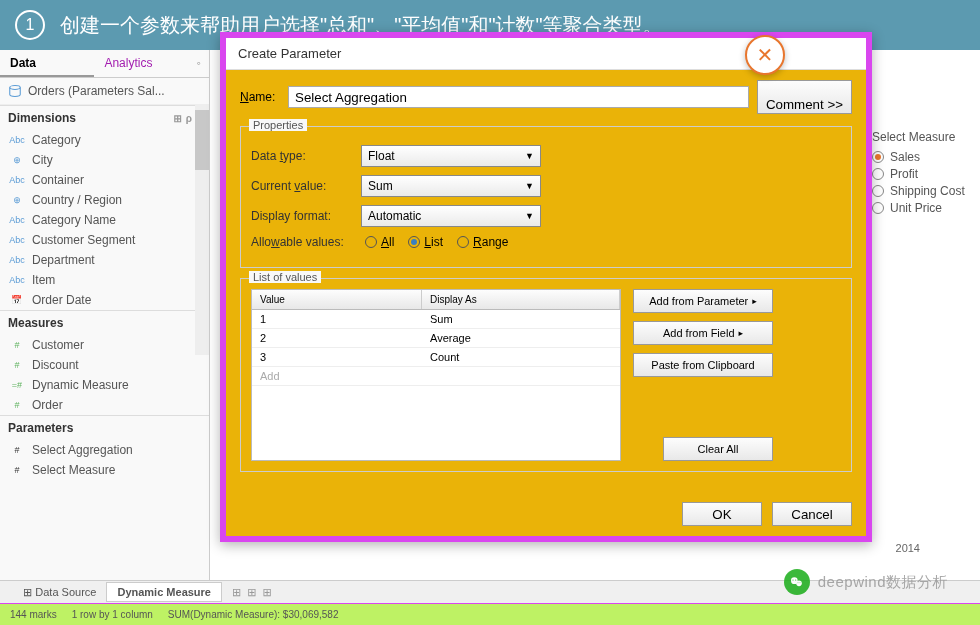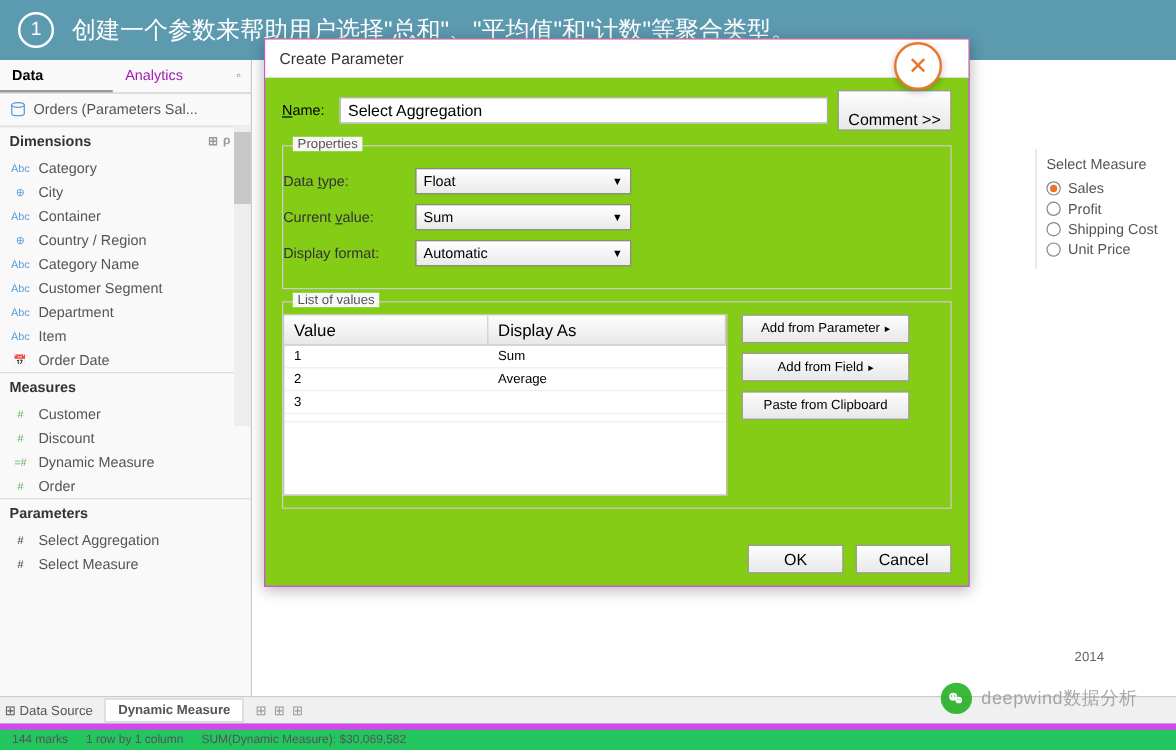--- a/index.html
+++ b/index.html
@@ -33,49 +33,49 @@
 .xaxis-year { position:absolute; bottom:26px; right:60px; font-size:11px; color:#666; }
 
 
 .measure-panel { position: absolute; right: 2px; top: 74px; width: 115px; background: #fff; border-left: 1px solid #ddd; padding: 6px 8px; }
 .measure-panel h4 { font-size: 12px; font-weight: normal; color: #555; margin-bottom: 6px; }
 .radio-row { display: flex; align-items: center; gap: 6px; margin: 3px 0; color: #555; }
 .radio { width: 12px; height: 12px; border: 1px solid #888; border-radius: 50%; display:inline-flex; align-items:center; justify-content:center; }
 .radio.sel::after { content:''; width:6px; height:6px; background:#e8762d; border-radius:50%; }
 
 
-.footer-tabs { position: absolute; left: 0; right: 0; bottom: 22px; height: 23px; background: #f0f0f0; border-top: 1px solid #ccc; display:flex; align-items:center; padding:0 4px; gap:10px; font-size:11px; color:#555;}
+.footer-tabs { position: absolute; left: 0; right: 0; bottom: 22px; height: 23px; background: #f0f0f0; border-top: 1px solid #ccc; display:flex; align-items:center; padding:0 23px; gap:10px; font-size:11px; color:#555;}
 .footer-tab { padding: 3px 10px; border:1px solid #ccc; background:#f8f8f8;}
 .footer-tab.active{ background:#fff; font-weight:bold;}
 .footer-icons{display:flex;gap:6px;color:#999;}
-.statusbar { position:absolute; left:0; right:0; bottom:0; height:22px; background:#22c55e; border-top:5px solid #d946ef; display:flex; align-items:center; padding:0 10px; gap:15px; font-size:10px; color:#555;}
-
-
-.dialog { position: absolute; left: 220px; top: 32px; width: 588px; background: #84cc16; border: 1px solid #d946ef; box-shadow: 0 3px 12px rgba(0,0,0,0.3); }
+.statusbar { position:absolute; left:0; right:0; bottom:0; height:22px; background:#bef264; border-top:1px solid #d946ef; display:flex; align-items:center; padding:0 10px; gap:15px; font-size:10px; color:#555;}
+
+
+.dialog { position: absolute; left: 220px; top: 32px; width: 652px; background: #eab308; border: 6px solid #d946ef; box-shadow: 0 3px 12px rgba(0,0,0,0.3); }
 .dlg-title { padding: 8px 12px; font-size: 13px; color: #333; border-bottom: 1px solid #ddd; background:#fff;}
 .dlg-body { padding: 10px 14px; }
 .name-row { display:flex; align-items:center; gap:8px; margin-bottom:12px; }
 .name-row label { width: 40px; }
 .name-row input { flex:1; height:22px; padding:2px 6px; border:1px solid #aaa; }
 .comment-btn { height:24px; padding:16px 8px; background:linear-gradient(#fdfdfd,#e8e8e8); border:1px solid #999; }
-.fieldset { border:1px solid #ccc; padding: 10px 0; position:relative; margin-bottom:10px; }
+.fieldset { border:1px solid #ccc; padding: 10px 10px; position:relative; margin-bottom:10px; }
 .fieldset > .legend { position:absolute; top:-8px; left:8px; background:#f8f8f8; padding:0 4px; color:#555; font-size:11px;}
 .prop-row { display:flex; align-items:center; margin:8px 0; gap:10px;}
 .prop-row label { width: 100px; color:#333; }
 .underline { text-decoration: underline; }
 .combo { width: 180px; height:22px; border:1px solid #888; background: linear-gradient(#fff,#eaeaea); display:flex; align-items:center; justify-content:space-between; padding:0 6px; }
 .combo .arrow { font-size: 9px; }
 .allowrow { display:flex; align-items:center; gap:14px;}
 .allowrow label{width:100px;}
 .radio2 { display:flex; align-items:center; gap:4px; }
 .radio2 .r{ width:12px; height:12px; border:1px solid #555; border-radius:50%; display:inline-flex; align-items:center; justify-content:center;}
 .radio2 .r.sel::after{content:'';width:6px;height:6px;background:#3a7fbf;border-radius:50%;}
 .values-table { border:1px solid #bbb; background:#fff; width: 370px; }
 .values-table .thead { display:flex; background:linear-gradient(#fdfdfd,#e8e8e8); border-bottom:1px solid #bbb; }
-.values-table .th { padding:4px 8px; border-right:1px solid #ccc; font-size:14px;}
+.values-table .th { padding:4px 8px; border-right:1px solid #ccc; font-size:10px;}
 .values-table .th.c1{width:170px;}
 .values-table .th.c2{flex:1;}
 .values-table .trow { display:flex; border-bottom:1px solid #eee;}
 .values-table .td { padding:3px 8px; font-size:11px;}
 .values-table .td.c1{width:170px;}
 .values-table .td.c2{flex:1;}
 .add-placeholder{color:#aaa;}
 .list-section { display:flex; gap:12px; }
 .side-btns { display:flex; flex-direction:column; gap:8px; width:140px;}
 .sbtn { height:24px; background:linear-gradient(#fdfdfd,#e8e8e8); border:1px solid #999; display:flex; align-items:center; justify-content:center; gap:4px; font-size:11px; padding:0 6px;}
@@ -267,55 +267,75 @@
             <span class="arrow">▼</span>
           </div>
       </div>
       <div class="prop-row">
         <label>Display format:</label>
         <div class="combo">
             <span>Automatic</span>
             <span class="arrow">▼</span>
           </div>
       </div>
+      <div class="prop-row allowrow">
+        <label>Allo<span class="underline">w</span>able values:</label>
+        <div class="radio2">
+            <span class="r"></span>
+            <span><span class="underline">A</span>ll</span>
+          </div>
+        <div class="radio2">
+            <span class="r sel"></span>
+            <span><span class="underline">L</span>ist</span>
+          </div>
+        <div class="radio2">
+            <span class="r"></span>
+            <span><span class="underline">R</span>ange</span>
+          </div>
+      </div>
     </div>
     <div class="fieldset">
       <div class="legend">List of values</div>
       <div class="list-section">
         <div class="values-table">
           <div class="thead">
             <div class="th c1">Value</div>
             <div class="th c2">Display As</div>
           </div>
           <div class="trow">
               <div class="td c1">1</div>
               <div class="td c2">Sum</div>
             </div>
           <div class="trow">
               <div class="td c1">2</div>
               <div class="td c2">Average</div>
             </div>
           <div class="trow">
               <div class="td c1">3</div>
+              <div class="td c2">Count</div>
             </div>
           <div class="trow">
+              <div class="td c1 add-placeholder">Add</div>
               <div class="td c2"></div>
             </div>
           <div style="height:60px"></div>
         </div>
         <div class="side-btns">
           <div class="sbtn">
               <span>Add from Parameter</span>
               <span class="arr">▸</span>
             </div>
           <div class="sbtn">
               <span>Add from Field</span>
               <span class="arr">▸</span>
             </div>
           <div class="sbtn">Paste from Clipboard</div>
+          <div class="clearbtn-wrap">
+              <div class="sbtn" style="width:110px">Clear All</div>
+            </div>
         </div>
       </div>
     </div>
   </div>
   <div class="dlg-footer">
     <button>OK</button>
     <button>Cancel</button>
   </div>
 </div>
 

